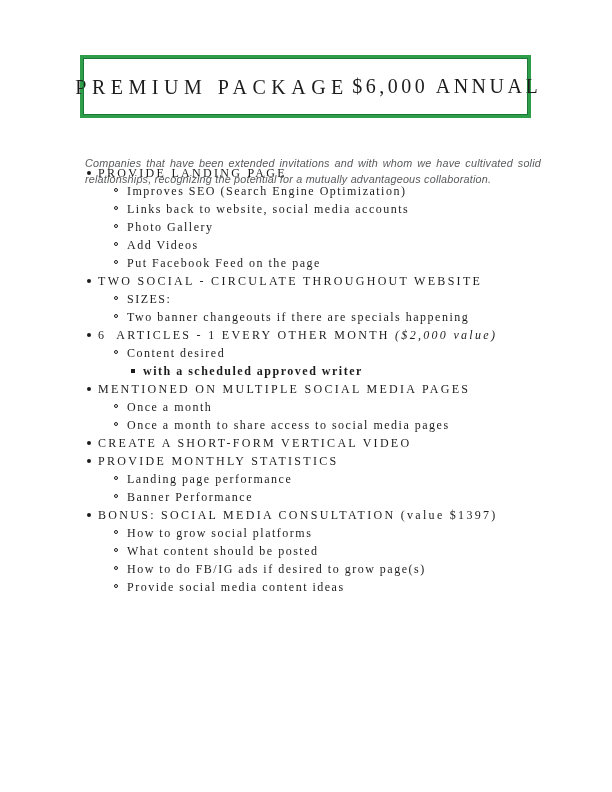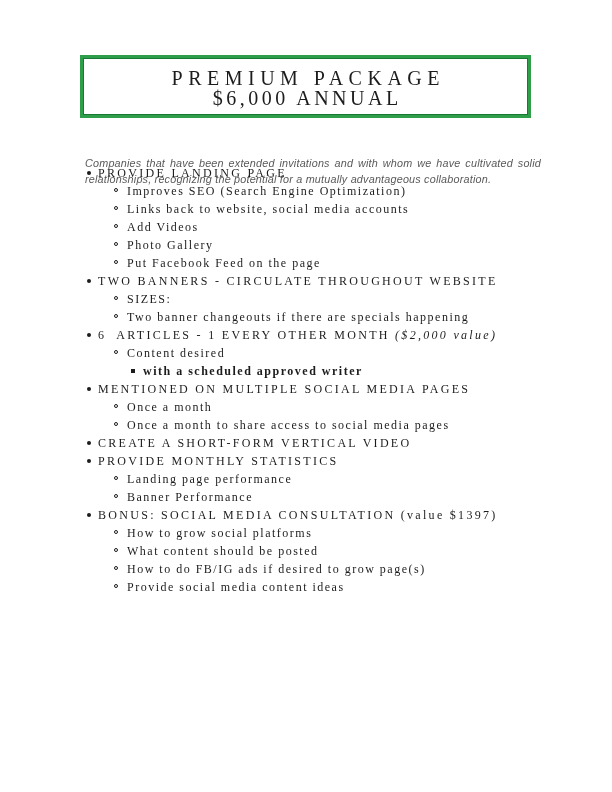--- a/index.html
+++ b/index.html
@@ -22,21 +22,21 @@
   }
   .header-box {
     position: absolute;
     left: 80px; top: 55px;
     width: 451px; height: 63px;
     border: 3px solid var(--accent);
     box-shadow: 0 0 0 1px var(--accent-dark) inset;
     outline: 1px solid var(--accent-dark);
     outline-offset: -4px;
     display: flex;
-    flex-direction: column;
+    flex-direction: row;
     align-items: center;
     justify-content: center;
     background: var(--bg);
   }
   .header-title {
     font-size: 20px;
     line-height: 24px;
     letter-spacing: 5.5px;
     padding-left: 5.5px; 
     color: var(--ink);
@@ -122,33 +122,33 @@
       <div class="li lvl2">
         <span class="bullet b2"></span>
         <span class="txt">Improves SEO (Search Engine Optimization)</span>
       </div>
       <div class="li lvl2">
         <span class="bullet b2"></span>
         <span class="txt">Links back to website, social media accounts</span>
       </div>
       <div class="li lvl2">
         <span class="bullet b2"></span>
+        <span class="txt">Photo Gallery</span>
+      </div>
+      <div class="li lvl2">
+        <span class="bullet b2"></span>
         <span class="txt">Add Videos</span>
       </div>
       <div class="li lvl2">
         <span class="bullet b2"></span>
-        <span class="txt">Photo Gallery</span>
-      </div>
-      <div class="li lvl2">
-        <span class="bullet b2"></span>
         <span class="txt">Put Facebook Feed on the page</span>
       </div>
       <div class="li lvl1">
         <span class="bullet b1"></span>
-        <span class="txt">TWO BANNERS - CIRCULATE THROUGHOUT WEBSITE</span>
+        <span class="txt">TWO SOCIAL - CIRCULATE THROUGHOUT WEBSITE</span>
       </div>
       <div class="li lvl2">
         <span class="bullet b2"></span>
         <span class="txt">SIZES:</span>
       </div>
       <div class="li lvl2">
         <span class="bullet b2"></span>
         <span class="txt">Two banner changeouts if there are specials happening</span>
       </div>
       <div class="li lvl1">

